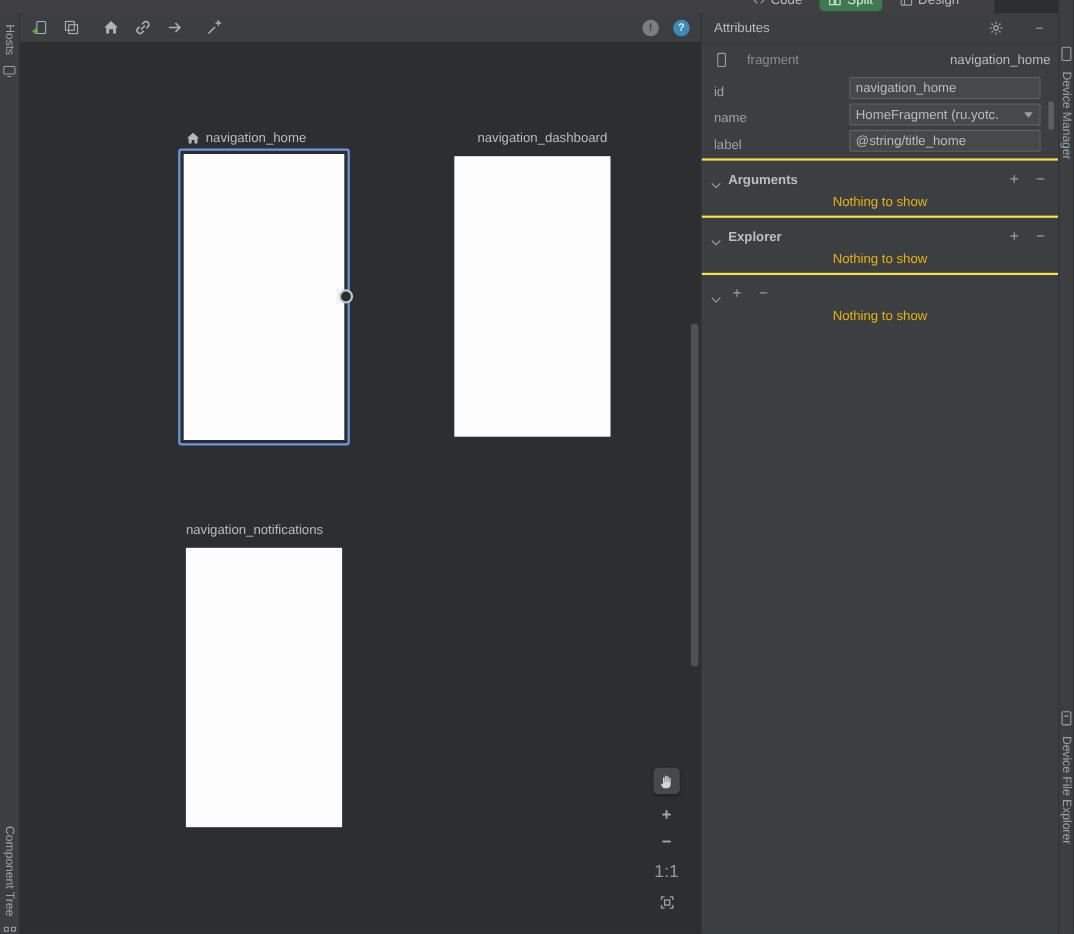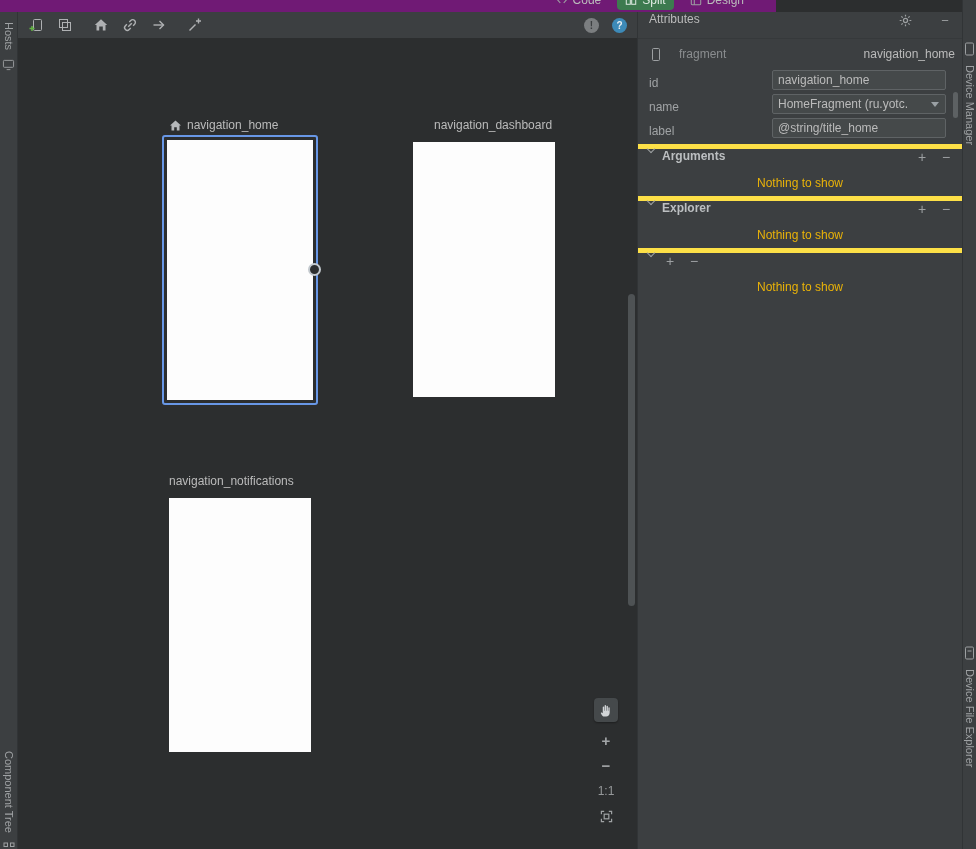--- a/index.html
+++ b/index.html
@@ -2,21 +2,21 @@
 <html><head>
 <meta charset="utf-8">
 <style>
   *{margin:0;padding:0;box-sizing:border-box}
   html,body{width:976px;height:849px;overflow:hidden}
   body{position:relative;background:#2c2e2f;font-family:"Liberation Sans","DejaVu Sans",sans-serif;font-size:12px;color:#bbbbbb}
   svg{display:block}
   .spacer{flex:1}
 
   
-  .top-strip{position:absolute;left:0;top:0;width:776px;height:12px;background:#701a75;overflow:hidden;z-index:6}
+  .top-strip{position:absolute;left:0;top:0;width:904px;height:12px;background:#404040;overflow:hidden;z-index:6}
   .mode-tabs{position:absolute;right:24px;top:-10px;display:flex;align-items:center;gap:8px;height:20px}
   .mode-tab{display:flex;align-items:center;gap:5px;height:20px;padding:0 8px;border-radius:4px;color:#bbbbbb}
   .mode-tab.active{background:#3d7a4f;color:#e2ece5}
 
   
   .left-rail{position:absolute;left:0;top:12px;width:18px;height:837px;background:#3c3f41;border-right:1px solid #313436;z-index:5}
   .right-rail{position:absolute;left:962px;top:0;width:14px;height:849px;background:#3c3f41;border-left:1px solid #313436;z-index:5}
   .rail-group{position:absolute;left:0;width:100%;display:flex;flex-direction:column;align-items:center;gap:9px}
   .lr-top{top:10px}
   .lr-bottom{bottom:-5px}
@@ -41,39 +41,39 @@
   .frag-plain{position:absolute;background:#fdfdfd}
   .f1-box{position:absolute;left:144px;top:97px;width:156px;height:270px;border:2px solid #6897e6;border-radius:3px;padding:3px}
   .frag-white{width:100%;height:100%;background:#fdfdfd}
   .f2-box{left:395px;top:104px;width:142px;height:255px}
   .f3-box{left:151px;top:460px;width:142px;height:254px}
   .port{position:absolute;left:290px;top:225px;width:13px;height:13px;border-radius:50%;border:2px solid #c3c9ce;background:#2c2e2f}
   .canvas-scroll{position:absolute;left:610px;top:256px;width:7px;height:312px;border-radius:4px;background:#4e5254}
   .zoom-stack{position:absolute;left:574px;top:660px;width:28px;display:flex;flex-direction:column;align-items:center;gap:12px}
   .pan-btn{width:24px;height:24px;border-radius:4px;background:#45494b;display:flex;align-items:center;justify-content:center;box-shadow:0 1px 2px rgba(0,0,0,.35)}
   .zoom-btn{color:#a2a5a7;font-size:15px;line-height:13px;font-weight:bold;cursor:default}
-  .zoom-scale{color:#95989a;font-size:12px}
+  .zoom-scale{color:#95989a;font-size:16px}
 
   
   .attr-panel{position:absolute;left:637px;top:12px;width:325px;height:837px;background:#3c3f41;border-left:1px solid #313436;z-index:4}
-  .attr-header{height:27px;display:flex;gap:24px;padding:0 9px 0 11px;border-bottom:1px solid #36393b}
+  .attr-header{height:27px;display:flex;align-items:center;gap:24px;padding:0 9px 0 11px;border-bottom:1px solid #36393b}
   .attr-title{color:#bbbbbb}
   .hdr-icon{width:16px;height:16px;display:flex;align-items:center;justify-content:center;color:#9da0a2;font-size:13px}
   .elem-row{height:24px;display:flex;align-items:center;gap:16px;padding:0 7px 0 11px;margin-top:3px}
   .elem-type{color:#8a8d8f}
   .elem-id{color:#bbbbbb}
   .form-row{height:24px;display:flex;align-items:flex-end;padding:0 16px 0 11px}
   .form-label{width:123px;color:#a0a3a5}
   .form-input{flex:1;min-width:0;height:20px;background:#45494a;border:1px solid #5f6365;border-radius:2px;color:#bbbbbb;font-family:inherit;font-size:12px;padding:0 5px;outline:none}
   .combo{flex:1;min-width:0;height:20px;background:#45494a;border:1px solid #5f6365;border-radius:2px;display:flex;align-items:center;padding:0 6px 0 5px;gap:4px;color:#bbbbbb}
   .combo-text{flex:1;white-space:nowrap;overflow:hidden}
   .combo-arrow{width:0;height:0;border-left:4px solid transparent;border-right:4px solid transparent;border-top:5px solid #9aa0a4}
   .attr-scroll{position:absolute;right:4px;top:80px;width:5px;height:26px;border-radius:3px;background:#5d6163}
   .sections{margin-top:6px}
-  .section-header{height:26px;display:flex;align-items:flex-start;gap:8px;padding:0 8px 0 10px;border-top:5px solid #fde047}
+  .section-header{height:26px;display:flex;align-items:flex-end;gap:8px;padding:0 8px 0 10px;border-top:2px solid #fde047}
   .chev{width:6px;height:6px;border-right:1.5px solid #9da0a2;border-bottom:1.5px solid #9da0a2;transform:rotate(45deg);margin-top:-3px}
   .section-title{flex:1;font-weight:bold;color:#bcbfc1}
   .sec-btn{width:16px;text-align:center;color:#9da0a2;font-size:14px;cursor:default}
   .section-empty{height:26px;display:flex;align-items:center;justify-content:center;color:#eab308}
 </style>
 </head>
 <body>
 
 <div class="top-strip">
   <div class="mode-tabs">

